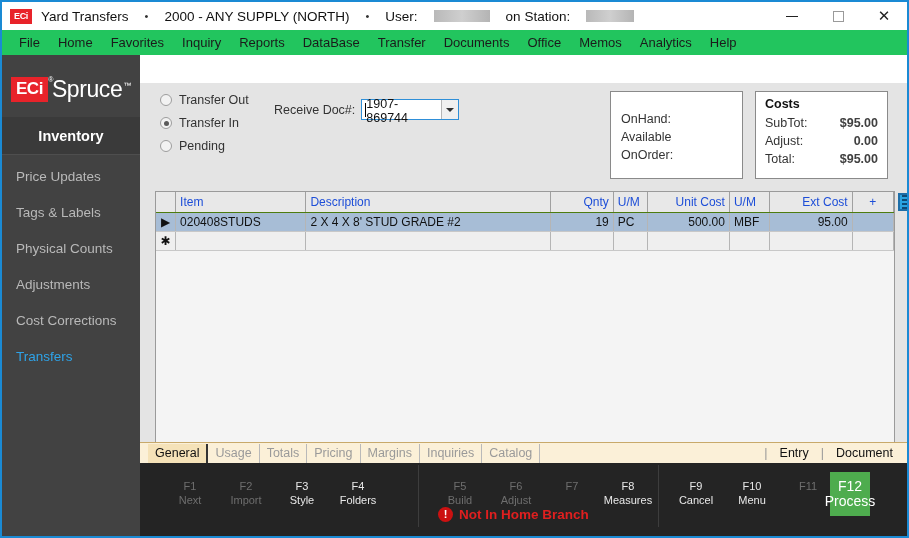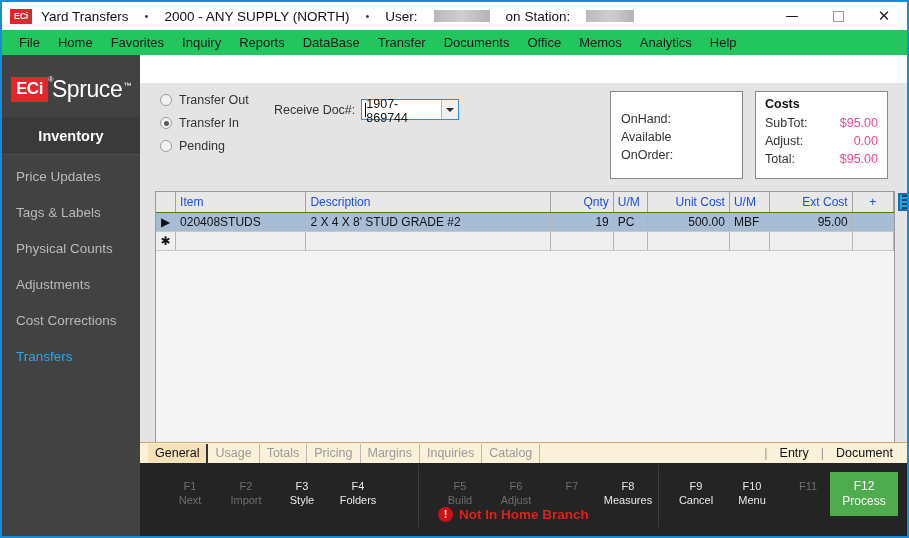--- a/index.html
+++ b/index.html
@@ -162,21 +162,21 @@
     position: absolute; top: 8px; border: 1px solid #8a8a8a;
     background: #ffffff;
   }
   .panel-stock { left: 470px; width: 133px; height: 88px; padding: 18px 0 0 10px; }
   .panel-costs { left: 615px; width: 133px; height: 88px; padding: 5px 9px 0 9px; }
   .panel-title { font-size: 12.5px; font-weight: bold; color: #111; margin-bottom: 3px; }
   .panel-row {
     display: flex; justify-content: space-between;
     font-size: 12.5px; color: #333333; line-height: 18px;
   }
-  .panel-row .v { font-weight: normal; color: #ec4899; padding-left: 26px; }
+  .panel-row .v { font-weight: bold; color: #404040; padding-left: 26px; }
   .stock-row { font-size: 12.5px; color: #333333; line-height: 18px; }
 
   
   .gridwrap {
     position: absolute; left: 15px; top: 108px; right: 12px; bottom: 60px;
     background: #f1f1f1; border: 1px solid #9a9a9a;
     display: flex; flex-direction: column;
   }
   table.grid { border-collapse: collapse; width: 100%; table-layout: fixed; }
   table.grid th {
@@ -242,22 +242,22 @@
   }
   .fnkey.on { color: #e8e8e8; }
   .fnkey .k { display: block; }
   .fnkey .l { display: block; }
   .fndiv {
     position: absolute; top: 2px; width: 1px; height: 62px;
     background: #3d3d3d;
   }
   .procbtn {
     position: absolute; top: 9px; left: 690px;
-    width: 68px; height: 44px; background: #4eac4e;
-    color: #ffffff; font-size: 12px; line-height: 15px;
+    width: 40px; height: 44px; background: #4eac4e;
+    color: #ffffff; font-size: 14px; line-height: 15px;
     display: flex; flex-direction: column; align-items: center;
     justify-content: center;
   }
   .warn {
     position: absolute; left: 298px; top: 44px;
     display: flex; align-items: center; gap: 6px;
   }
   .warn .ic {
     width: 15px; height: 15px; border-radius: 50%; background: #cc1111;
     color: #fff; font-size: 11px; font-weight: bold;

